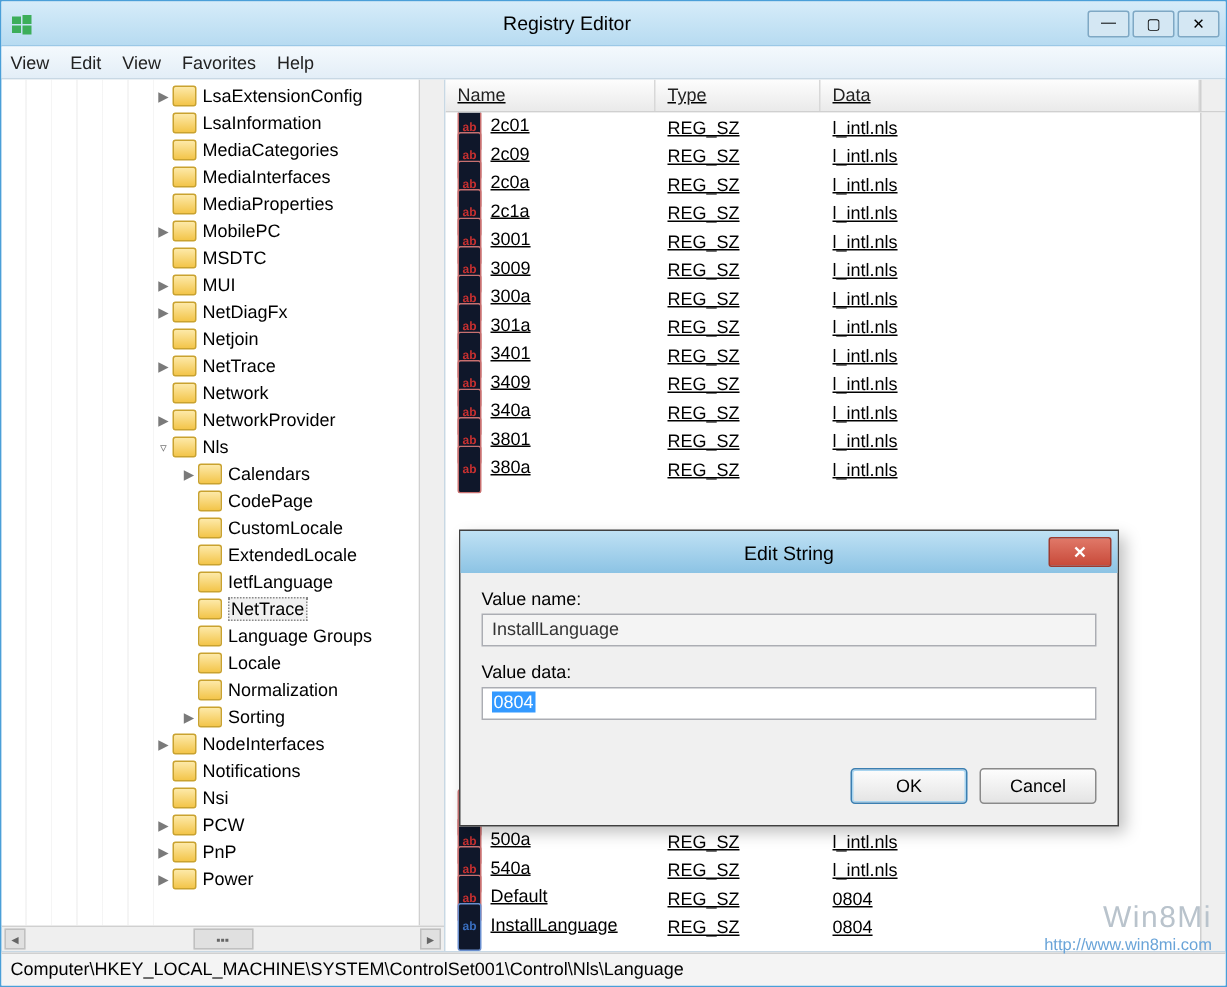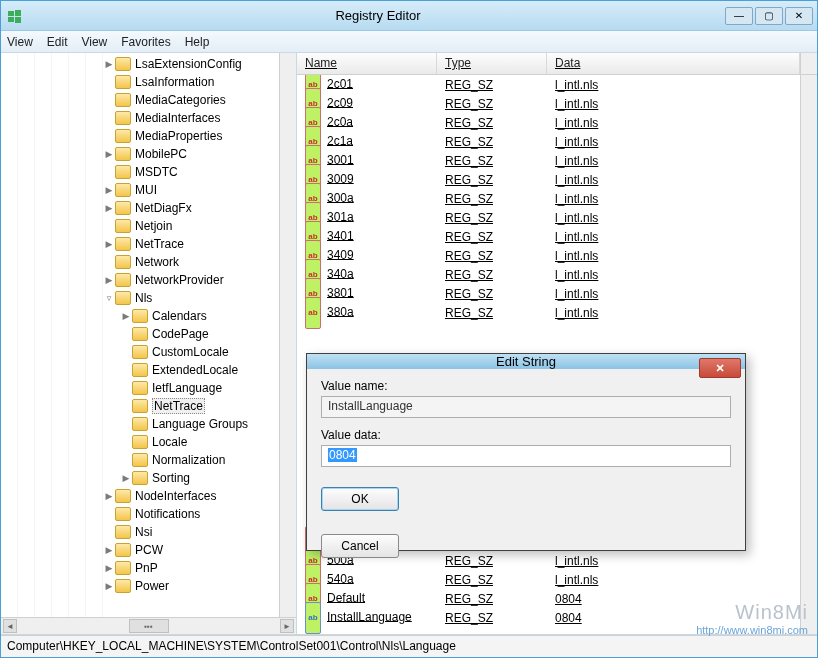--- a/index.html
+++ b/index.html
@@ -99,21 +99,21 @@
 }
 .list-header .col {
   padding:3px 8px; border-right:1px solid #d8d8d8;
 }
 .col-name{width:140px}.col-type{width:110px}.col-data{flex:1}
 .list-body { flex:1; overflow:hidden; background:#fff; }
 .list-row { display:flex; height:19px; align-items:center; font-size:12px; }
 .list-row .col { padding:0 8px; overflow:hidden; text-overflow:ellipsis; white-space:nowrap;}
 .val-icon {
   width:16px;height:32px;display:inline-flex;align-items:center;justify-content:center;
-  border:1px solid #c87070;border-radius:2px;background:#bef264;margin-right:6px;
+  border:1px solid #c87070;border-radius:2px;background:#0f172a;margin-right:6px;
   color:#c83030;font-size:8px;font-weight:bold;
 }
 .val-icon.blue{border-color:#6a8fcf;color:#3a6fc0;}
 .statusbar {
   height:22px; background:#f4f4f4; border-top:1px solid #d0d0d0;
   padding:3px 6px; font-size:12px; color:#000;
 }
 .vscroll {
   width:17px;background:#efefef;border-left:1px solid #d0d0d0;
 }
@@ -138,21 +138,21 @@
 }
 .dlg-body { padding:10px 14px; flex:1; }
 .dlg-label { font-size:12px; color:#000; margin-bottom:3px; }
 .dlg-input {
   width:100%;height:22px;border:1px solid #abadb3;background:#fff;
   padding:2px 6px;font-size:12px;margin-bottom:10px;
 }
 .dlg-input.readonly { background:#f4f4f4; color:#333; }
 .dlg-input .seltext { background:#3399ff;color:#fff;padding:0 1px; }
 .dlg-buttons {
-  display:flex;justify-content:flex-end;gap:23px;padding:0 14px 14px;flex-direction:column;
+  display:flex;justify-content:flex-end;gap:8px;padding:0 14px 14px;
 }
 .dlg-btn {
   width:78px;height:24px;border:1px solid #8a8a8a;border-radius:3px;
   background:linear-gradient(#fdfdfd,#e4e4e4);font-size:12px;cursor:default;
   display:flex;align-items:center;justify-content:center;
 }
 .dlg-btn.default { border:1px solid #3c7fb1; box-shadow:0 0 0 1px #a8d4ef inset; }
 .watermark {
   position:absolute; right:10px; bottom:22px; text-align:right;
   color:#b9c3cc; font-family:"Segoe UI",sans-serif;

